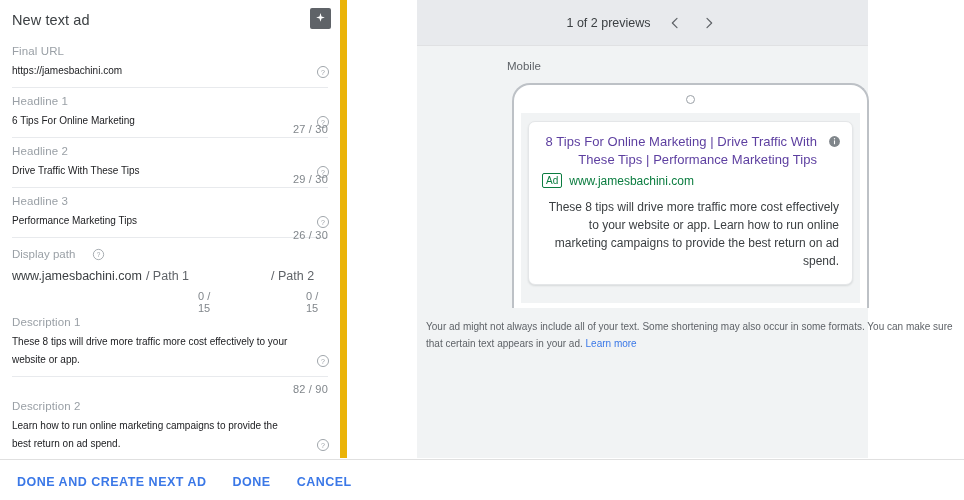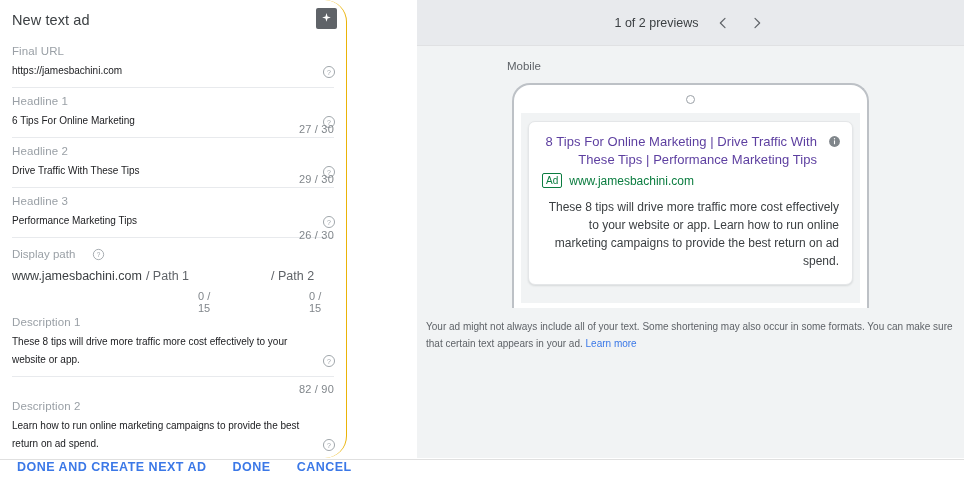--- a/index.html
+++ b/index.html
@@ -9,23 +9,22 @@
     background: #ffffff;
     overflow: hidden;
   }
   #app { position: relative; width: 964px; height: 500px; }
 
   
   .editor {
     position: absolute; left: 0; top: 0;
     width: 347px; height: 458px;
     background: #fff;
-    border-right: 1px solid #eab308;
+    border-right: 7px solid #eab308;
     overflow: hidden;
-    border-radius: 22px;
   }
   .editor-head {
     position: relative;
     padding: 12px 12px 10px 12px;
   }
   .editor-title {
     font-size: 14.5px; color: #3c4043; letter-spacing: .1px;
   }
   .magic-btn {
     position: absolute; right: 9px; top: 8px;
@@ -87,34 +86,34 @@
   }
   .dp-c1 { margin-left: 186px; }
   .dp-c2 { margin-left: 86px; }
 
   
   .actionbar {
     position: absolute; left: 0; top: 459px;
     width: 964px; height: 30px;
     background: #fff;
     border-top: 1px solid #e0e0e0;
-    display: flex; align-items: flex-start;
+    display: flex; align-items: flex-end;
     padding-left: 17px; gap: 26px;
   }
   .abtn {
     font-size: 12.5px; font-weight: bold; color: #3b78e7;
     letter-spacing: .5px; cursor: pointer;
     background: none; border: none;
     font-family: "Liberation Sans", sans-serif;
   }
 
   
   .preview {
     position: absolute; left: 417px; top: 0;
-    width: 547px; height: 458px;
+    width: 451px; height: 458px;
     background: #f1f3f4;
   }
   .pv-head {
     height: 46px; background: #e8eaed;
     display: flex; align-items: center; justify-content: center;
     gap: 14px;
     border-bottom: 1px solid #e0e1e3;
   }
   .pv-count { font-size: 12.5px; color: #3c4043; }
   .pv-arrow {

